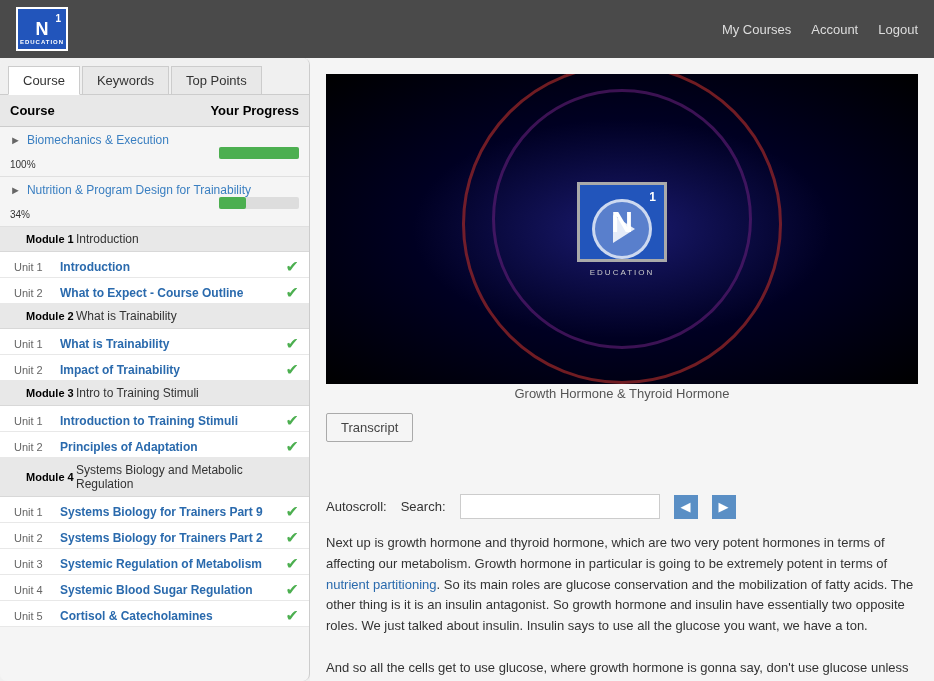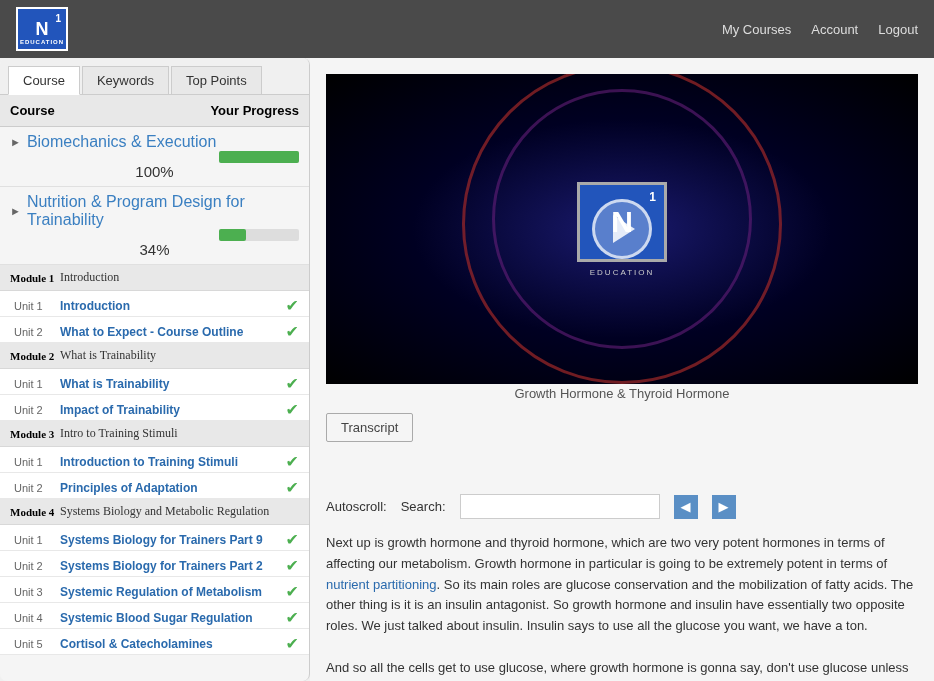--- a/index.html
+++ b/index.html
@@ -102,57 +102,56 @@
       padding: 6px 10px;
       border-bottom: 1px solid #e0e0e0;
     }
     .course-item {
       display: flex;
       align-items: center;
       gap: 6px;
     }
     .course-link {
       color: #3a7fc1;
-      font-size: 16px;
+      font-size: 12px;
       cursor: pointer;
     }
     .progress-bar-container {
       height: 12px;
       background: #ddd;
       border-radius: 2px;
       width: 80px;
       display: inline-block;
     }
     .progress-bar-fill {
       height: 100%;
       background: #4caf50;
       border-radius: 2px;
     }
     .progress-text {
-      font-size: 15px;
+      font-size: 10px;
       color: #333;
-      text-align: center;
+      text-align: left;
     }
     .progress-wrap {
       text-align: right;
     }
     .arrow-right {
       color: #666;
       font-size: 11px;
     }
 
     
     .module-row {
       display: flex;
       align-items: center;
-      padding: 5px 10px;
+      padding: 5px 26px;
       background: #e8e8e8;
       border-bottom: 1px solid #d8d8d8;
       font-size: 12px;
-      font-family: Liberation Serif, serif;
     }
     .module-num {
       font-weight: bold;
       min-width: 50px;
       font-size: 11px;
     }
     .module-title {
       font-size: 12px;
       color: #333;
     }

